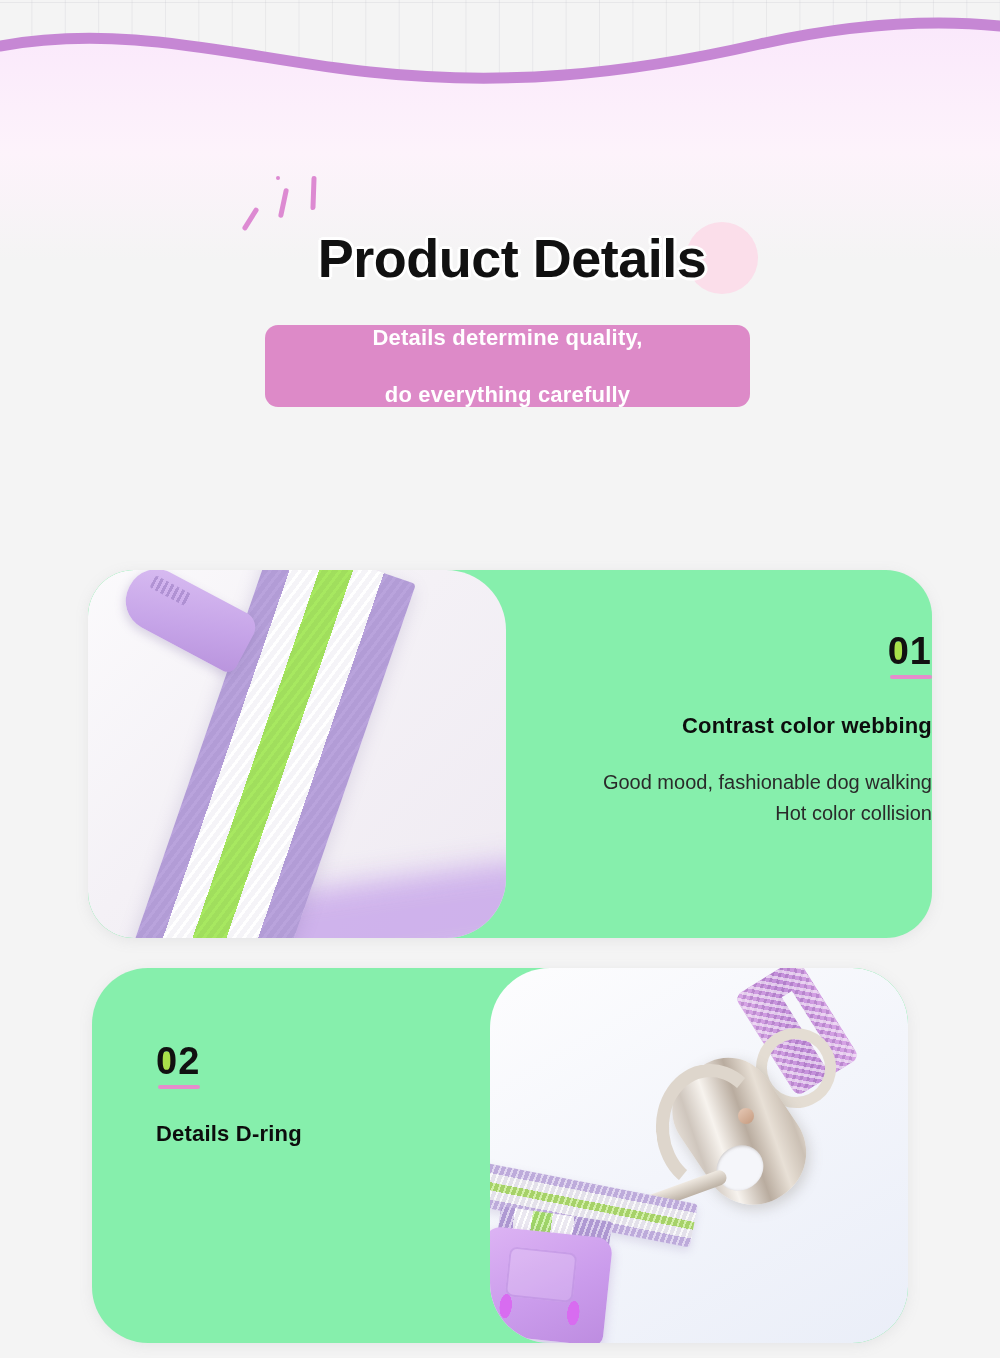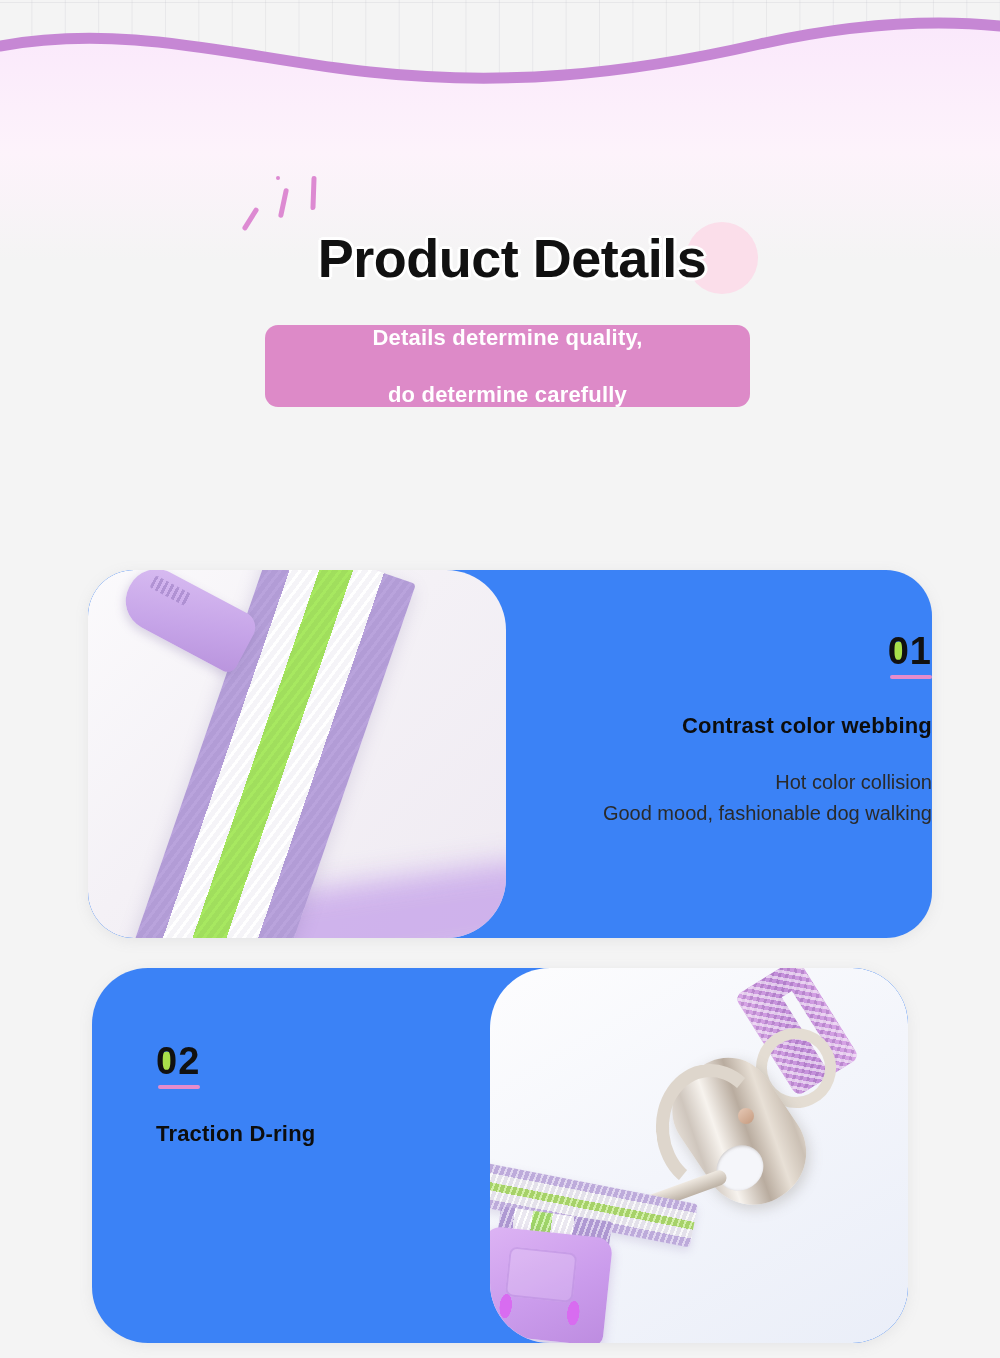--- a/index.html
+++ b/index.html
@@ -116,21 +116,21 @@
     color: #ffffff;
     font-size: 22px;
     font-weight: 700;
     line-height: 33px;
     letter-spacing: .2px;
   }
 
   
   .feature-card {
     position: absolute;
-    background: #3b82f6;
+    background: #86efac;
     box-shadow: 0 3px 14px rgba(140,140,150,0.13);
     overflow: hidden;
   }
 
   
   .card-01 {
     left: 88px; top: 570px;
     width: 844px; height: 368px;
     border-radius: 46px 46px 46px 46px;
   }
@@ -459,39 +459,39 @@
     <span class="spark s3"></span>
     <span class="spark dot"></span>
   </div>
 
   <div class="header-wrap">
     <h1 class="page-title">Product Details</h1>
   </div>
 
   <div class="subtitle-badge">
     <span class="line">Details determine quality,</span>
-    <span class="line">do determine carefully</span>
+    <span class="line">do everything carefully</span>
   </div>
 
   <div class="feature-card card-01">
 
     <div class="photo photo-01">
       <div class="bottom-blur"></div>
       <div class="strap-01">
         <div class="strap-weave"></div>
       </div>
       <div class="strap-buckle-01"></div>
     </div>
 
     <div class="text-block text-01">
       <div class="num"><span class="digit-zero">0</span><span>1</span></div>
       <p class="feature-title t01-title">Contrast color webbing</p>
       <div class="feature-desc t01-desc">
+        <div>Good mood, fashionable dog walking</div>
         <div>Hot color collision</div>
-        <div>Good mood, fashionable dog walking</div>
       </div>
     </div>
   </div>
 
   <div class="feature-card card-02">
 
     <div class="photo photo-02">
       <div class="rope-02"></div>
       <div class="rope-gap"></div>
       <div class="clasp-ring"></div>
@@ -500,17 +500,17 @@
       <div class="clasp-hole"></div>
       <div class="clasp-pivot"></div>
       <div class="dring-bar"></div>
       <div class="collar-strap"></div>
       <div class="collar-webbing-top"></div>
       <div class="collar-buckle"></div>
     </div>
 
     <div class="text-block text-02">
       <div class="num"><span class="digit-zero">0</span><span>2</span></div>
-      <p class="feature-title t02-title">Traction D-ring</p>
+      <p class="feature-title t02-title">Details D-ring</p>
     </div>
   </div>
 
 </div>
 
 </body></html>

